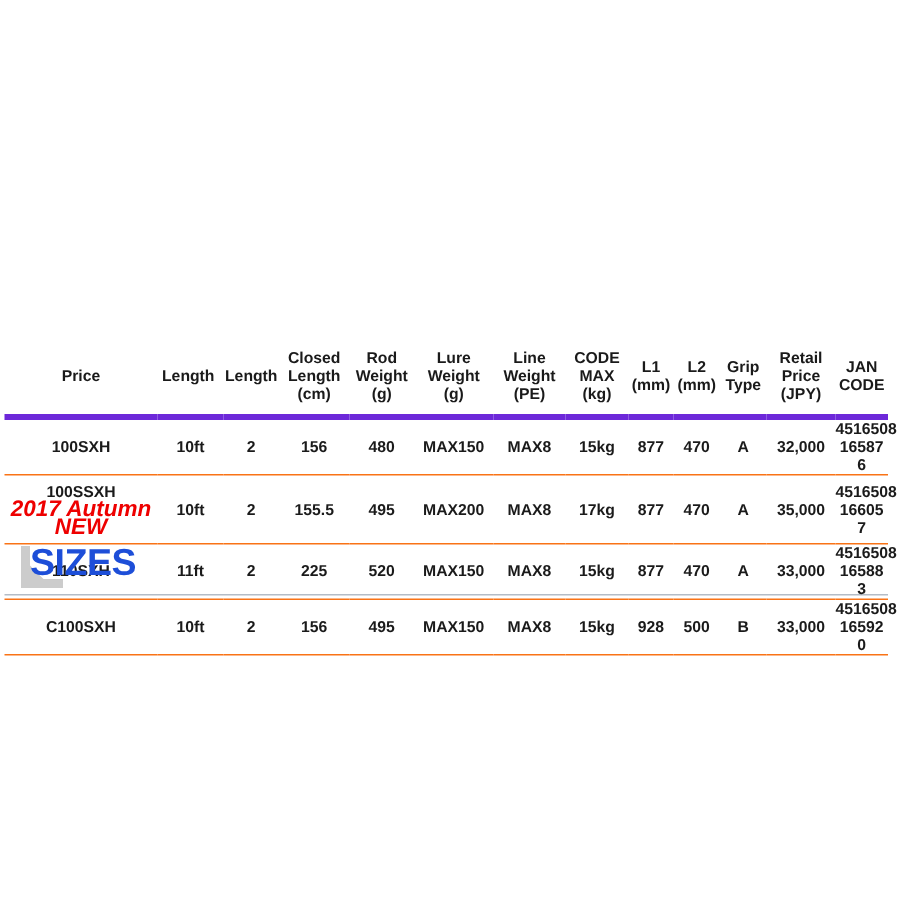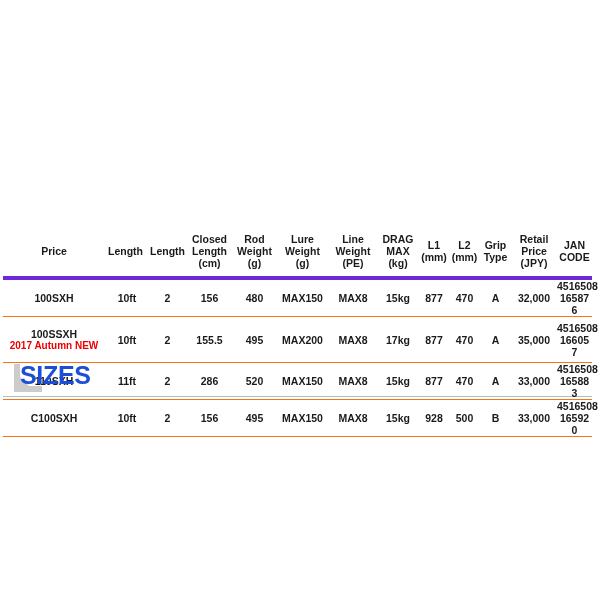--- a/index.html
+++ b/index.html
@@ -110,24 +110,25 @@
   .hdr-line { display: block; }
 
   .item-cell .item-name {
     display: block;
     font-size: 10.5px;
     font-weight: bold;
     color: #1a1a1a;
   }
   .item-cell .item-badge {
     display: block;
-    font-size: 10px;
+    font-size: 15px;
     font-weight: bold;
     color: #ee0000;
     margin-top: 0;
+    font-style: italic;
   }
   .item-cell .item-badge:empty { display: none; }
 
   
   .clip-left {
     overflow: hidden;
   }
   .clip-left .hdr-line {
     margin-left: -3px;
   }
@@ -203,21 +204,21 @@
             <span class="hdr-line">Lure</span>
             <span class="hdr-line">Weight</span>
             <span class="hdr-line">(g)</span>
           </th>
           <th>
             <span class="hdr-line">Line</span>
             <span class="hdr-line">Weight</span>
             <span class="hdr-line">(PE)</span>
           </th>
           <th>
-            <span class="hdr-line">DRAG</span>
+            <span class="hdr-line">CODE</span>
             <span class="hdr-line">MAX</span>
             <span class="hdr-line">(kg)</span>
           </th>
           <th>
             <span class="hdr-line">L1</span>
             <span class="hdr-line">(mm)</span>
           </th>
           <th>
             <span class="hdr-line">L2</span>
             <span class="hdr-line">(mm)</span>
@@ -276,21 +277,21 @@
           <td>4516508 16605 7</td>
         </tr>
 
         <tr class="r-normal">
           <td class="item-cell">
             <span class="item-name">110SXH</span>
 
           </td>
           <td>11ft</td>
           <td>2</td>
-          <td>286</td>
+          <td>225</td>
           <td>520</td>
           <td>MAX150</td>
           <td>MAX8</td>
           <td>15kg</td>
           <td>877</td>
           <td>470</td>
           <td>A</td>
           <td>33,000</td>
           <td>4516508 16588 3</td>
         </tr>

